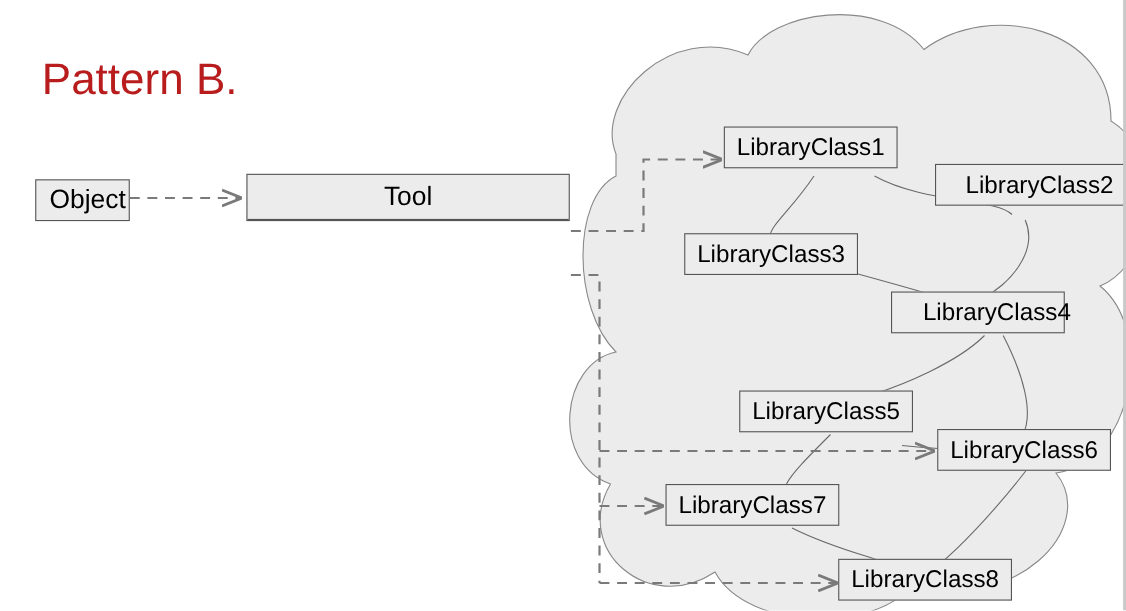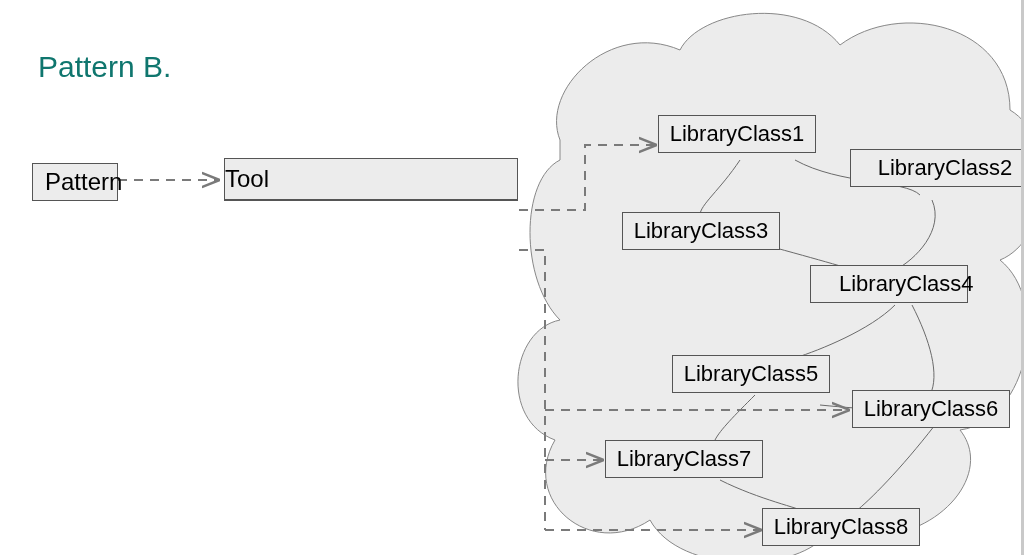--- a/index.html
+++ b/index.html
@@ -7,22 +7,22 @@
     padding: 0;
     width: 1024px;
     height: 555px;
     font-family: Arial, Helvetica, sans-serif;
     background: #fff;
     overflow: hidden;
     position: relative;
   }
   .title {
     position: absolute;
-    font-size: 30px;
-    color: #0f766e;
+    font-size: 40px;
+    color: #b91c1c;
   }
   .box {
     position: absolute;
     border: 1px solid #555;
     background: #ececec;
     text-align: center;
     box-sizing: border-box;
   }
   .box.small {
     font-size: 22px;
@@ -34,20 +34,21 @@
     padding: 4px 12px;
   }
   .tool-box {
     position: absolute;
     border: 1px solid #555;
     background: #ececec;
     box-sizing: border-box;
   }
   .tool-title {
     border-bottom: 1px solid #555;
+    text-align: center;
     font-size: 24px;
     padding: 6px 0;
   }
   .tool-body {
     padding: 8px 10px 10px 10px;
     font-size: 17px;
     line-height: 1.25;
     text-align: left;
   }
   .tool-body div { white-space: nowrap; }
@@ -116,21 +117,21 @@
 
   <path d="M 545 410 L 848 410" fill="none" stroke="#7a7a7a" stroke-width="2" stroke-dasharray="9 7" marker-end="url(#arrow)"></path>
 
   <path d="M 545 460 L 602 460" fill="none" stroke="#7a7a7a" stroke-width="2" stroke-dasharray="9 7" marker-end="url(#arrow)"></path>
 
   <path d="M 545 530 L 760 530" fill="none" stroke="#7a7a7a" stroke-width="2" stroke-dasharray="9 7" marker-end="url(#arrow)"></path>
 </svg>
 
 <div class="title" style="left:38px; top:50px;">Pattern B.</div>
 
-<div class="box client" style="left:32px; top:163px; width:86px;">Pattern</div>
+<div class="box client" style="left:32px; top:163px; width:86px;">Object</div>
 
 <div class="tool-box" style="left:224px; top:158px; width:294px;">
   <div class="tool-title">Tool</div>
 </div>
 
 <div class="box small" style="left:658px; top:115px; width:158px;">LibraryClass1</div>
 
 <div class="box small" style="left:850px; top:149px; width:190px;">LibraryClass2</div>
 
 <div class="box small" style="left:622px; top:212px; width:158px;">LibraryClass3</div>

